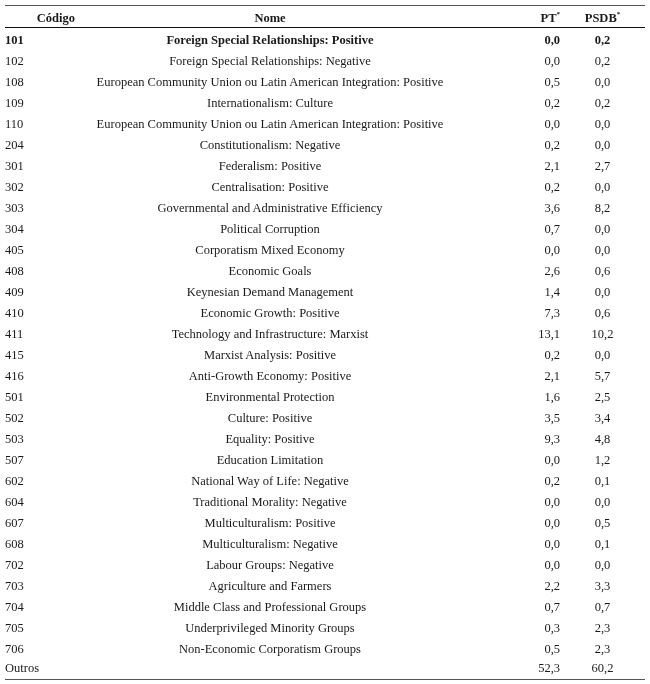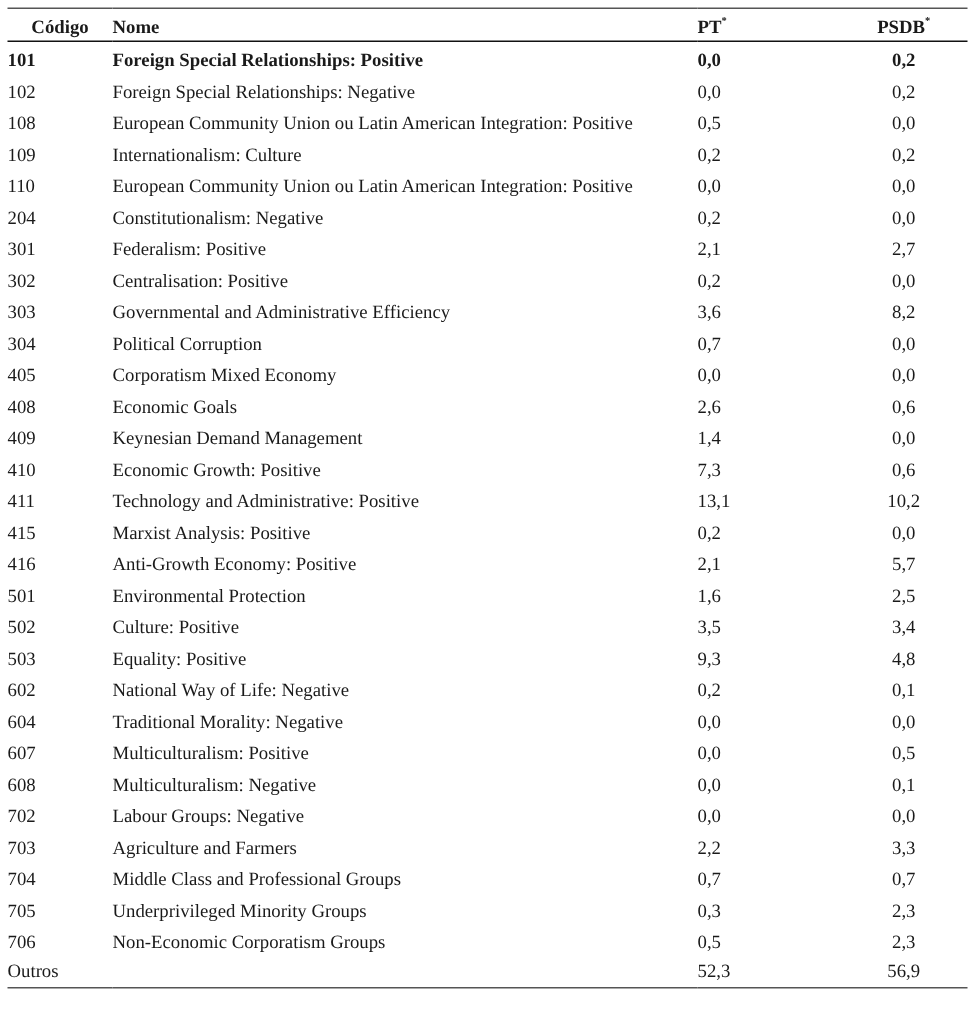--- a/index.html
+++ b/index.html
@@ -48,24 +48,24 @@
     tbody tr:last-child td {
       height: 18px;
       vertical-align: top;
       padding-top: 1px;
     }
     tbody tr:first-child td {
       padding-top: 2px;
       font-weight: bold;
     }
     .c-code { width: 70px; text-align: left; }
-    .c-name { width: 390px; text-align: left; }
-    .c-pt { width: 95px; text-align: left; }
+    .c-name { width: 390px; text-align: center; }
+    .c-pt { width: 95px; text-align: right; }
     .c-psdb { width: 85px; text-align: center; }
-    th.c-code { text-align: center; margin-top: 48px; }
+    th.c-code { text-align: right; margin-top: 48px; }
     sup {
       font-size: 7px;
       vertical-align: top;
       position: relative;
       top: -1px;
     }
   </style>
 </head>
 <body>
 
@@ -159,21 +159,21 @@
           <td class="c-psdb">0,0</td>
         </tr>
         <tr>
           <td class="c-code">410</td>
           <td class="c-name">Economic Growth: Positive</td>
           <td class="c-pt">7,3</td>
           <td class="c-psdb">0,6</td>
         </tr>
         <tr>
           <td class="c-code">411</td>
-          <td class="c-name">Technology and Administrative: Positive</td>
+          <td class="c-name">Technology and Infrastructure: Marxist</td>
           <td class="c-pt">13,1</td>
           <td class="c-psdb">10,2</td>
         </tr>
         <tr>
           <td class="c-code">415</td>
           <td class="c-name">Marxist Analysis: Positive</td>
           <td class="c-pt">0,2</td>
           <td class="c-psdb">0,0</td>
         </tr>
         <tr>
@@ -194,20 +194,26 @@
           <td class="c-pt">3,5</td>
           <td class="c-psdb">3,4</td>
         </tr>
         <tr>
           <td class="c-code">503</td>
           <td class="c-name">Equality: Positive</td>
           <td class="c-pt">9,3</td>
           <td class="c-psdb">4,8</td>
         </tr>
         <tr>
+          <td class="c-code">507</td>
+          <td class="c-name">Education Limitation</td>
+          <td class="c-pt">0,0</td>
+          <td class="c-psdb">1,2</td>
+        </tr>
+        <tr>
           <td class="c-code">602</td>
           <td class="c-name">National Way of Life: Negative</td>
           <td class="c-pt">0,2</td>
           <td class="c-psdb">0,1</td>
         </tr>
         <tr>
           <td class="c-code">604</td>
           <td class="c-name">Traditional Morality: Negative</td>
           <td class="c-pt">0,0</td>
           <td class="c-psdb">0,0</td>
@@ -251,17 +257,17 @@
         <tr>
           <td class="c-code">706</td>
           <td class="c-name">Non-Economic Corporatism Groups</td>
           <td class="c-pt">0,5</td>
           <td class="c-psdb">2,3</td>
         </tr>
         <tr>
           <td class="c-code">Outros</td>
           <td class="c-name"></td>
           <td class="c-pt">52,3</td>
-          <td class="c-psdb">56,9</td>
+          <td class="c-psdb">60,2</td>
         </tr>
       </tbody>
   </table>
 </div>
 
 </body></html>

